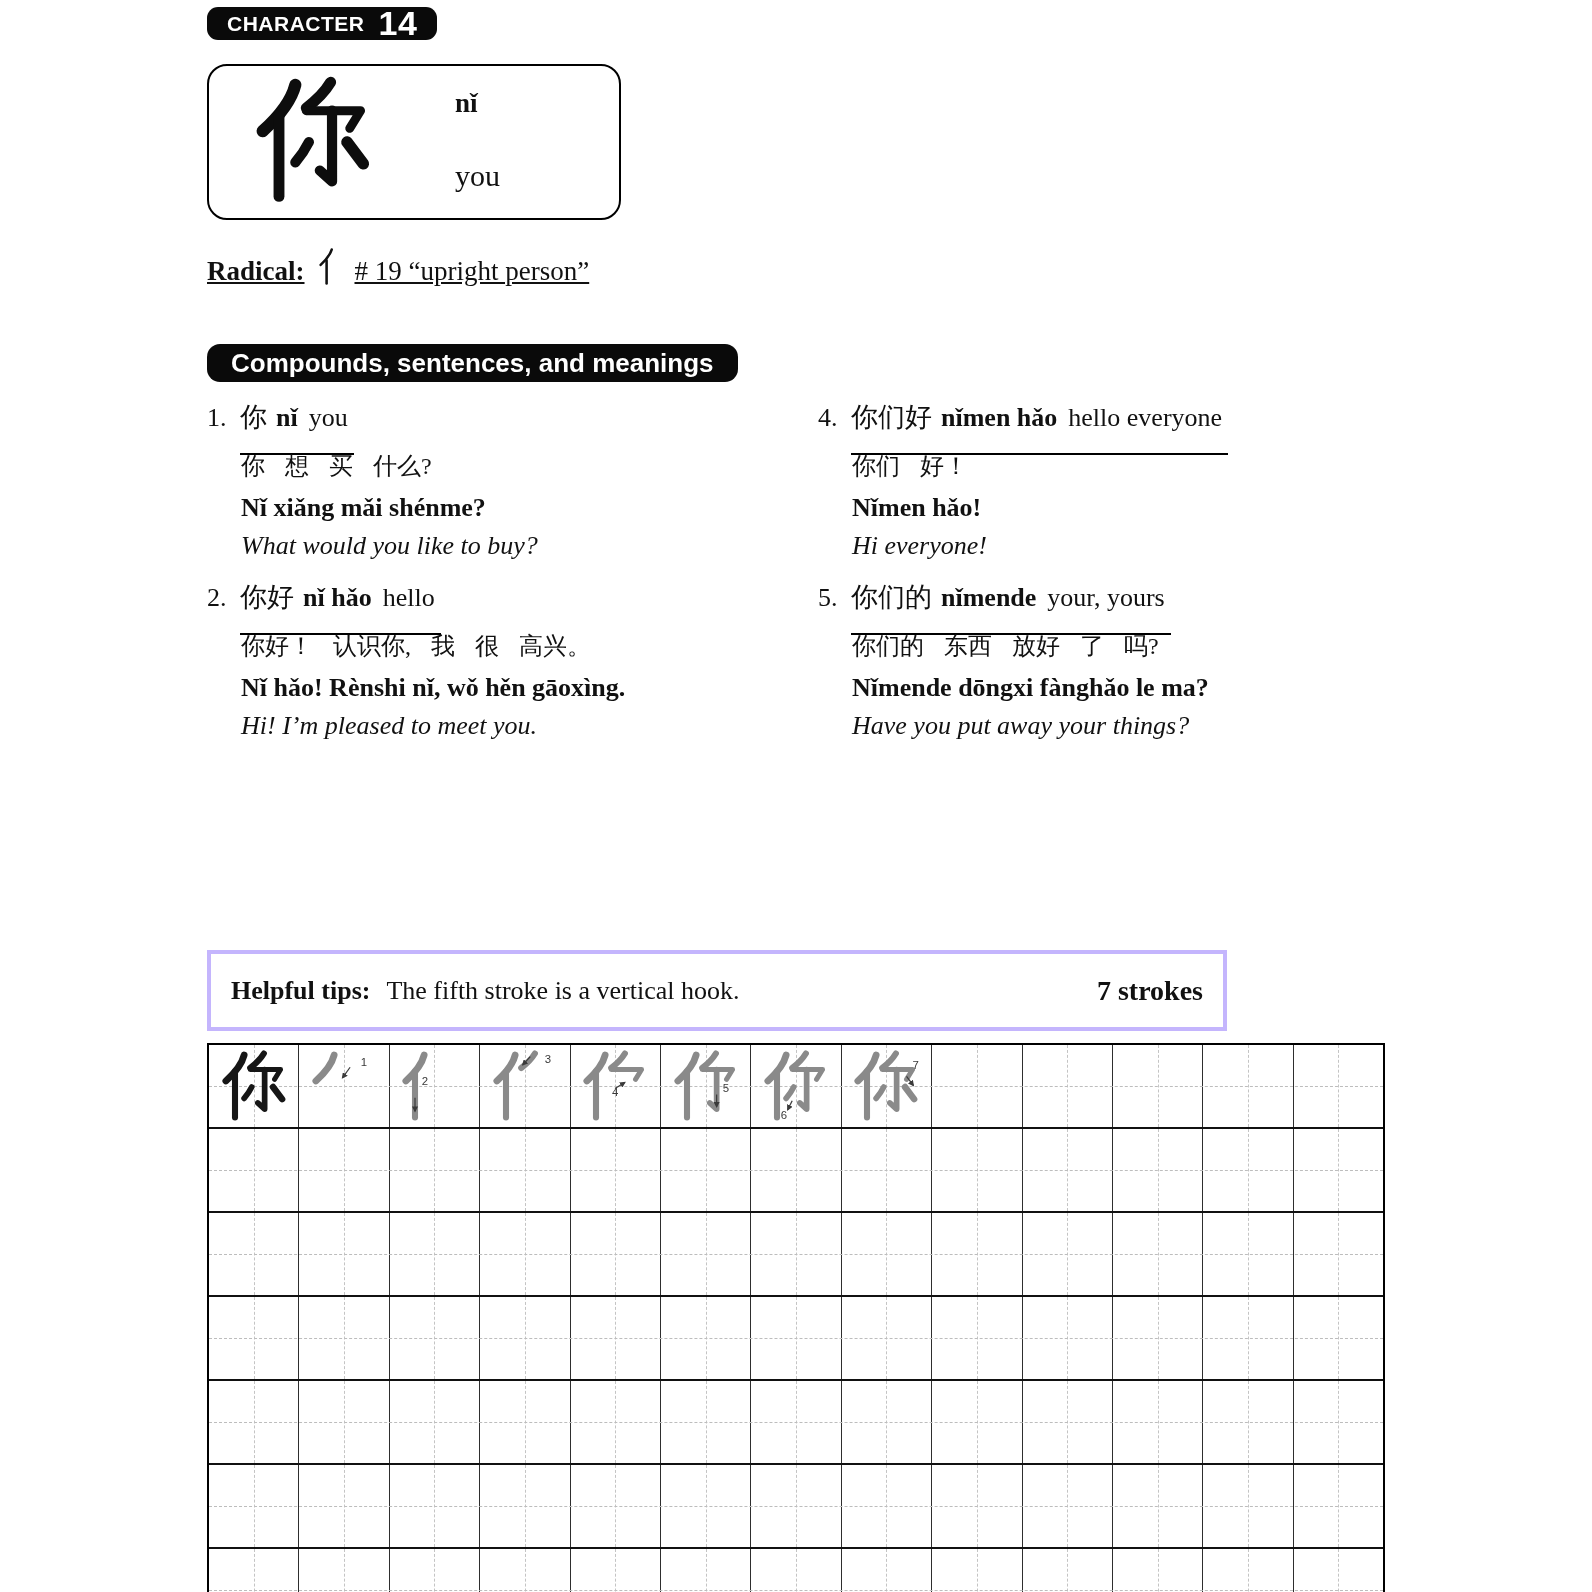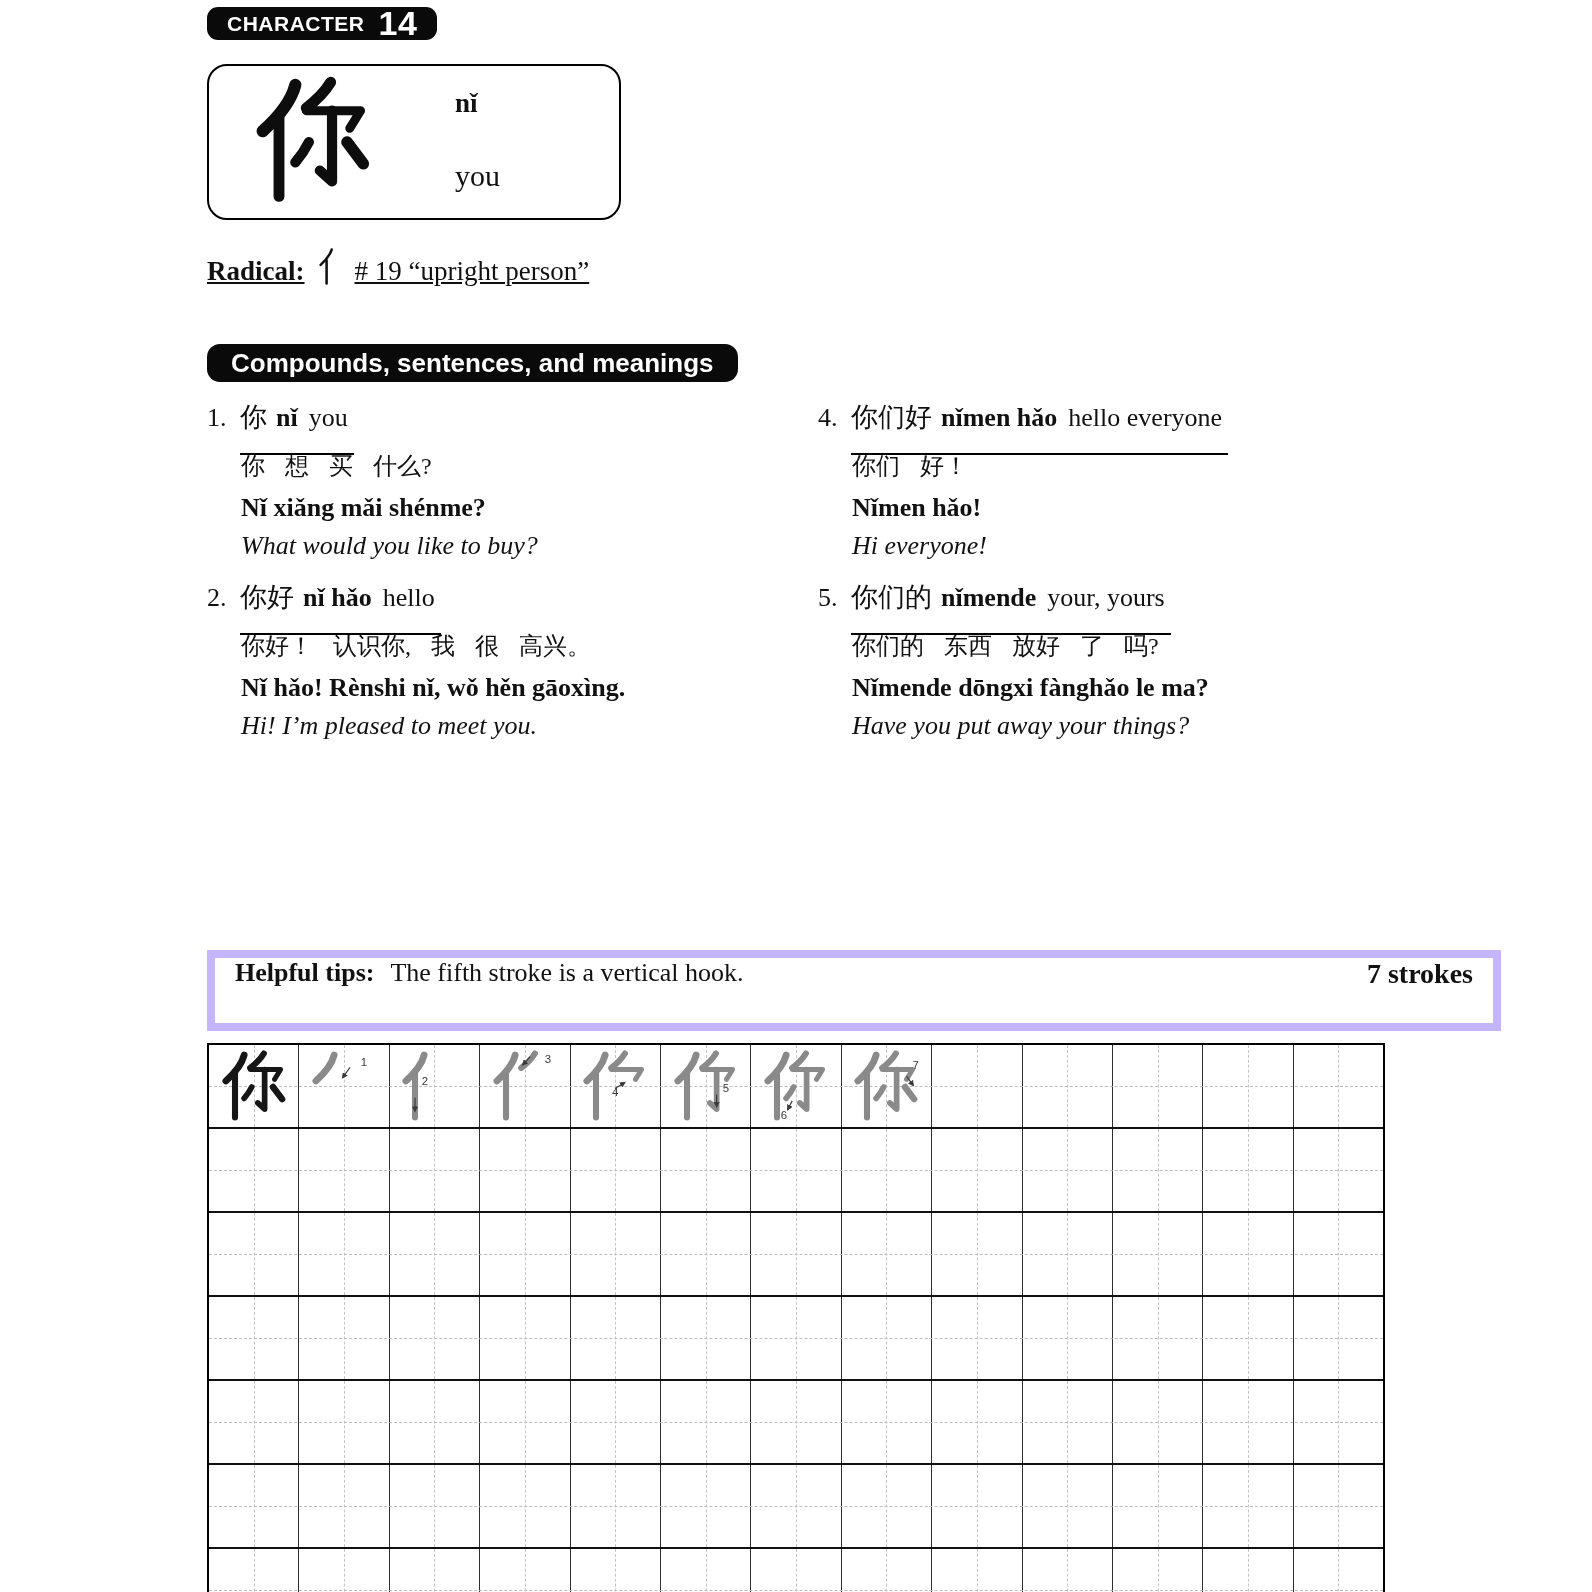--- a/index.html
+++ b/index.html
@@ -40,22 +40,22 @@
   .hw-num{display:inline-block;width:33px;}
   .hw{border-bottom:2px solid #000;padding-bottom:21px;padding-right:6px;}
   .hw-hanzi{font-size:27px;}
   .hw-py{font-weight:bold;margin-left:9px;}
   .hw-gloss{margin-left:11px;}
   .line-cn{font-size:24px;margin:12px 0 0 34px;line-height:35px;word-spacing:14px;white-space:nowrap;}
   .line-py{font-weight:bold;font-size:26px;margin:6px 0 0 34px;line-height:35px;white-space:nowrap;}
   .line-en{font-style:italic;font-size:26px;margin:3px 0 0 34px;line-height:35px;white-space:nowrap;}
 
   
-  .tips-box{position:absolute;left:207px;top:950px;width:1294px;height:81px;
-            border:8px solid #c4b5fd;box-sizing:border-box;display:flex;align-items:flex-start;
+  .tips-box{position:absolute;left:207px;top:950px;width:1020px;height:81px;
+            border:4px solid #c4b5fd;box-sizing:border-box;display:flex;align-items:center;
             padding:0 20px;font-size:26px;}
   .tips-label{font-weight:bold;margin-right:16px;}
   .tips-strokes{margin-left:auto;font-weight:bold;font-size:28px;}
 
   
   .practice-grid{position:absolute;left:207px;top:1043px;width:1178px;height:549px;
                  border:2px solid #000;border-bottom:none;box-sizing:border-box;
                  overflow:hidden;background:#fff;}
   .grow{display:flex;height:84px;border-bottom:2px solid #111;position:relative;box-sizing:border-box;}
   .grow::after{content:"";position:absolute;left:0;right:0;top:50%;

